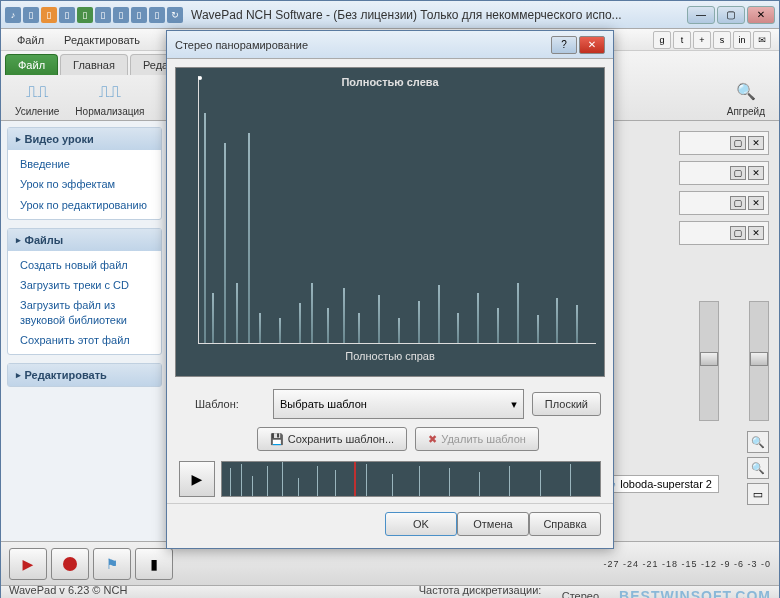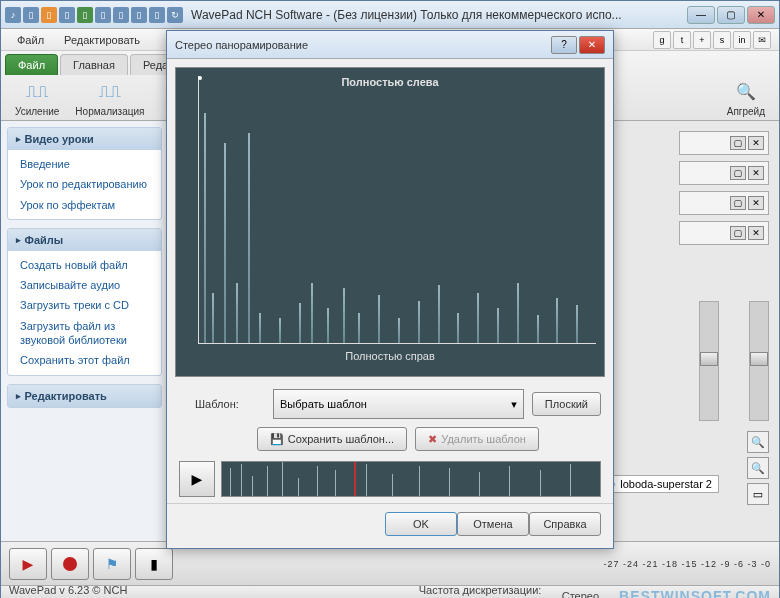--- a/index.html
+++ b/index.html
@@ -150,29 +150,28 @@
       </div>
     </div>
   </div>
 
   <div class="content-row">
     <div class="sidebar">
       <div class="side-panel">
         <div class="side-header">Видео уроки</div>
         <div class="side-links">
           <a>Введение</a>
+          <a>Урок по эффектам</a>
           <a>Урок по редактированию</a>
-          <a>Урок по эффектам</a>
         </div>
       </div>
       <div class="side-panel">
         <div class="side-header">Файлы</div>
         <div class="side-links">
           <a>Создать новый файл</a>
-          <a>Записывайте аудио</a>
           <a>Загрузить треки с CD</a>
           <a>Загрузить файл из звуковой библиотеки</a>
           <a>Сохранить этот файл</a>
         </div>
       </div>
       <div class="side-panel">
         <div class="side-header">Редактировать</div>
       </div>
     </div>
 

